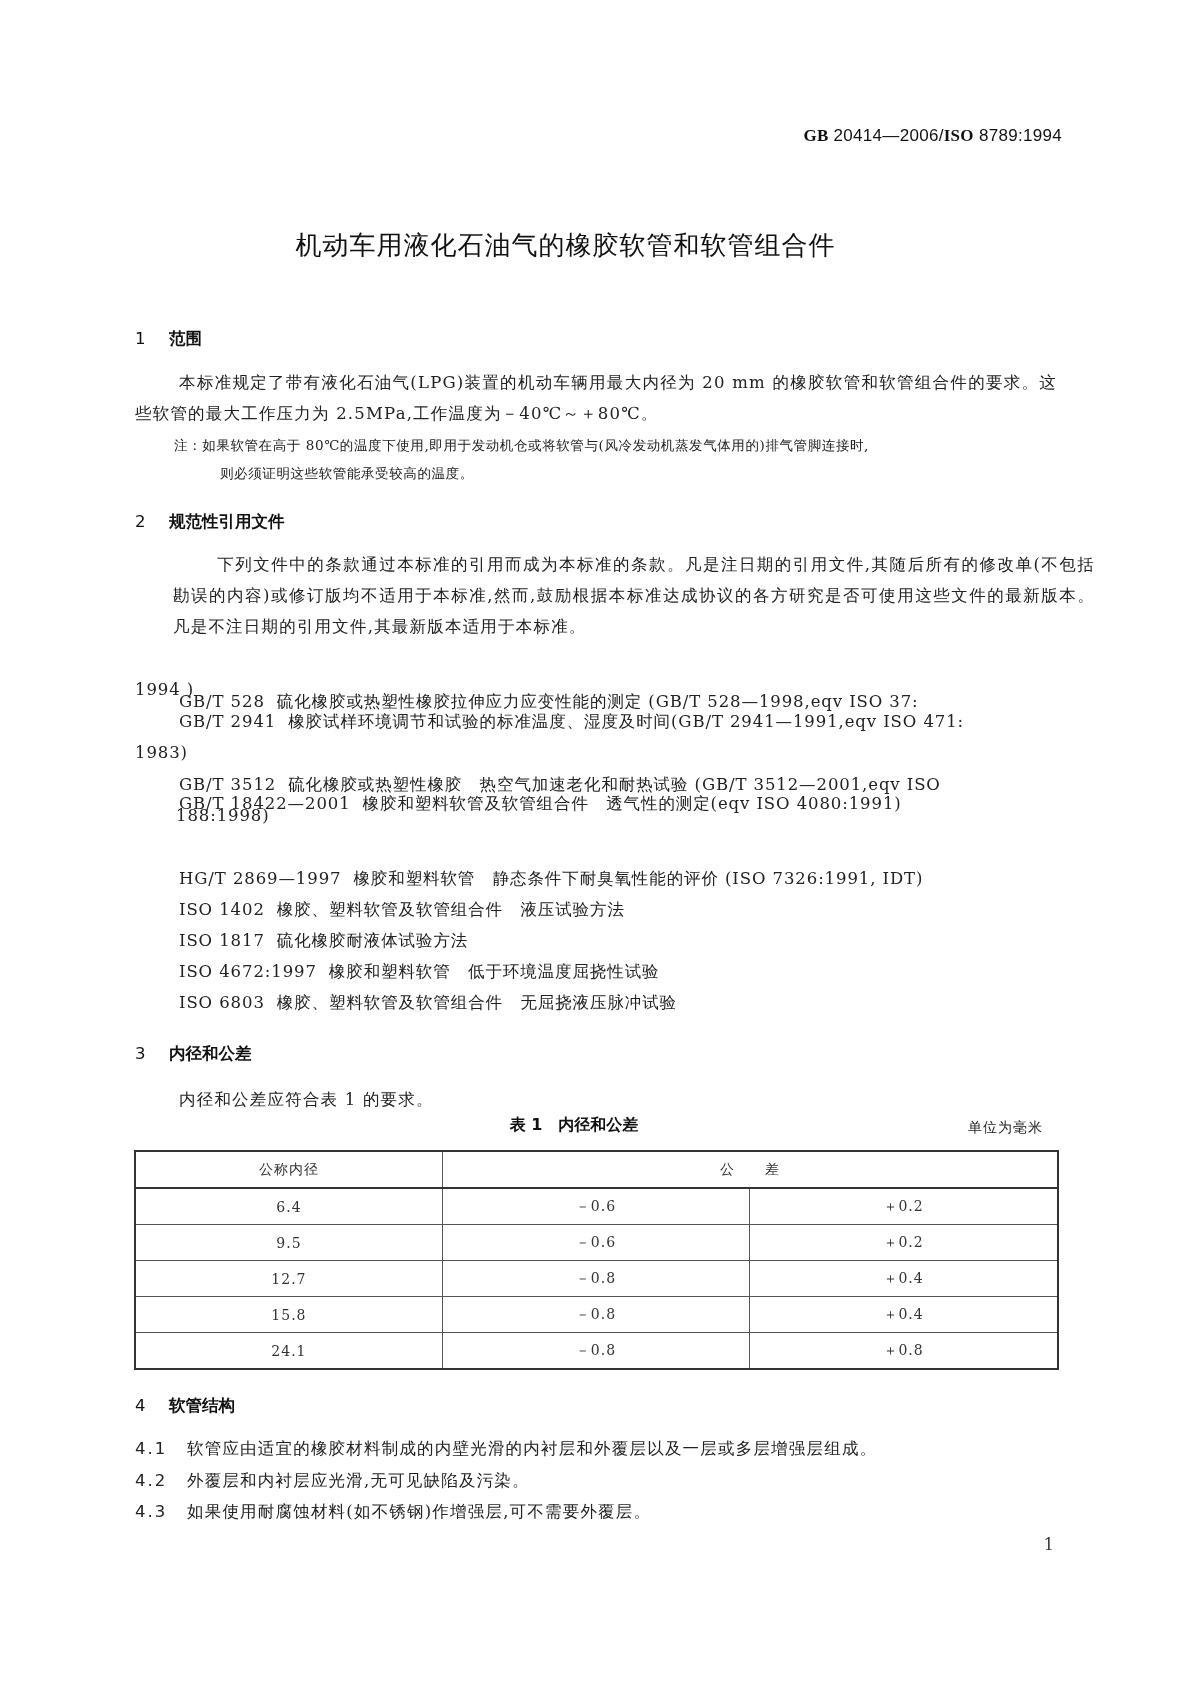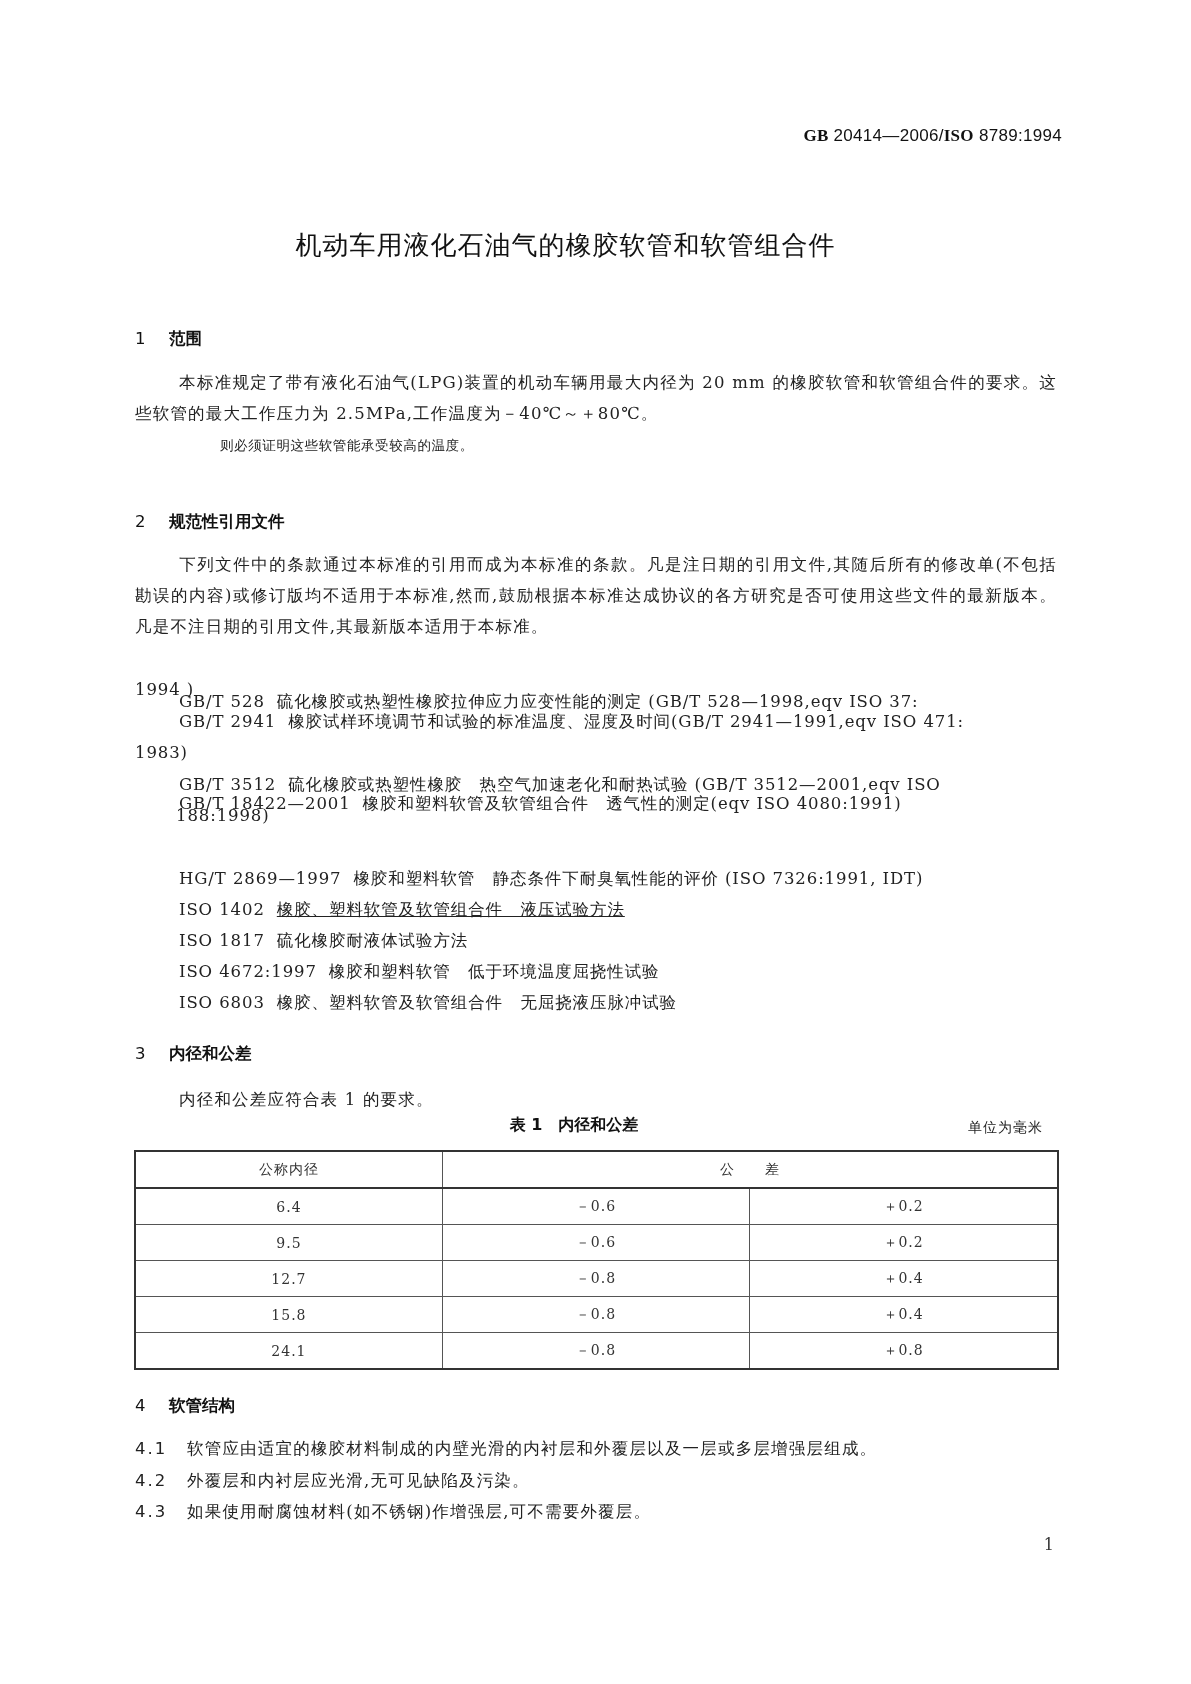--- a/index.html
+++ b/index.html
@@ -67,27 +67,28 @@
 
 <div class="abs doc-title">机动车用液化石油气的橡胶软管和软管组合件</div>
 
 <div class="abs heading" style="top:328px;">
   <span class="num">1</span><span>范围</span>
 </div>
 <div class="abs para" style="top:367px;">
   <span class="ind"></span><span>本标准规定了带有液化石油气(LPG)装置的机动车辆用最大内径为 20 mm 的橡胶软管和软管组合件的要求。这些软管的最大工作压力为 2.5MPa,工作温度为－40℃～＋80℃。</span>
 </div>
 <div class="abs note" style="top:431px;">
+  <span>注：如果软管在高于 80℃的温度下使用,即用于发动机仓或将软管与(风冷发动机蒸发气体用的)排气管脚连接时,</span>
   <span class="cont">则必须证明这些软管能承受较高的温度。</span>
 </div>
 
 <div class="abs heading" style="top:511px;">
   <span class="num">2</span><span>规范性引用文件</span>
 </div>
-<div class="abs para" style="top:549px;">
+<div class="abs para" style="top:549px;margin-left:38px;">
   <span class="ind"></span><span>下列文件中的条款通过本标准的引用而成为本标准的条款。凡是注日期的引用文件,其随后所有的修改单(不包括勘误的内容)或修订版均不适用于本标准,然而,鼓励根据本标准达成协议的各方研究是否可使用这些文件的最新版本。凡是不注日期的引用文件,其最新版本适用于本标准。</span>
 </div>
 
 <div>
   <div class="abs ref-line" style="top:643px;margin-top:43px;">
     <span class="code">GB/T 528</span><span>硫化橡胶或热塑性橡胶拉伸应力应变性能的测定 (GB/T 528—1998,eqv ISO 37:</span>
   </div>
   <div class="abs ref-line" style="top:674px;">1994 )</div>
 
   <div class="abs ref-line" style="top:706px;">
@@ -99,21 +100,21 @@
     <span class="code">GB/T 3512</span><span>硫化橡胶或热塑性橡胶　热空气加速老化和耐热试验 (GB/T 3512—2001,eqv ISO</span>
   </div>
   <div class="abs ref-line" style="top:800px;margin-left:41px;">188:1998)</div>
 
   <div class="abs ref-line" style="top:788px;">
     <span class="code">GB/T 18422—2001</span><span>橡胶和塑料软管及软管组合件　透气性的测定(eqv ISO 4080:1991)</span>
   </div>
   <div class="abs ref-line" style="top:863px;">
     <span class="code">HG/T 2869—1997</span><span>橡胶和塑料软管　静态条件下耐臭氧性能的评价 (ISO 7326:1991, IDT)</span>
   </div>
-  <div class="abs ref-line" style="top:894px;text-decoration:underline;">
+  <div class="abs ref-line" style="top:894px;">
     <span class="code">ISO 1402</span><span>橡胶、塑料软管及软管组合件　液压试验方法</span>
   </div>
   <div class="abs ref-line" style="top:925px;">
     <span class="code">ISO 1817</span><span>硫化橡胶耐液体试验方法</span>
   </div>
   <div class="abs ref-line" style="top:956px;">
     <span class="code">ISO 4672:1997</span><span>橡胶和塑料软管　低于环境温度屈挠性试验</span>
   </div>
   <div class="abs ref-line" style="top:987px;">
     <span class="code">ISO 6803</span><span>橡胶、塑料软管及软管组合件　无屈挠液压脉冲试验</span>

